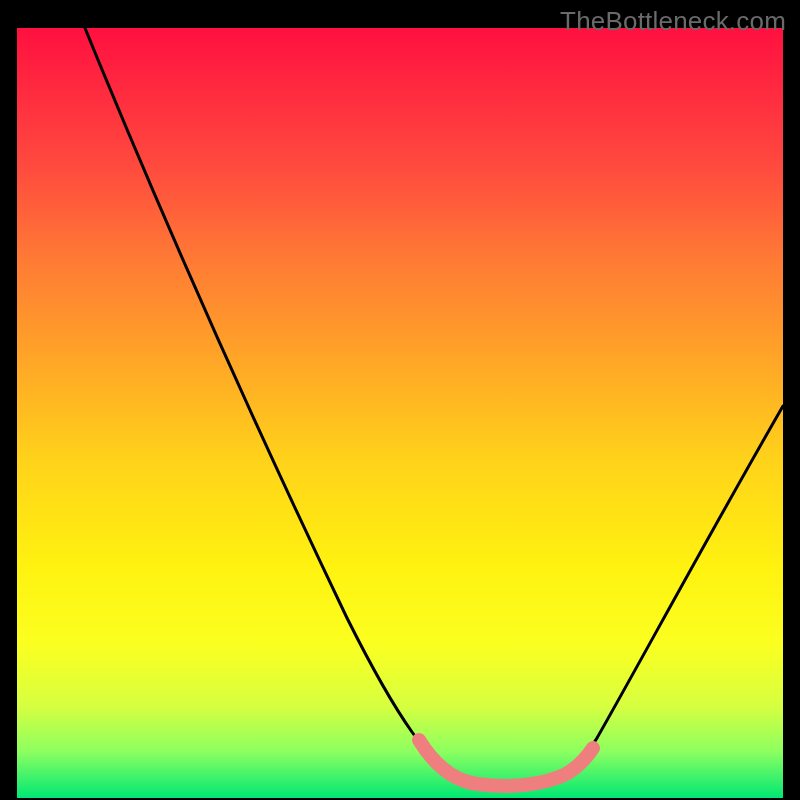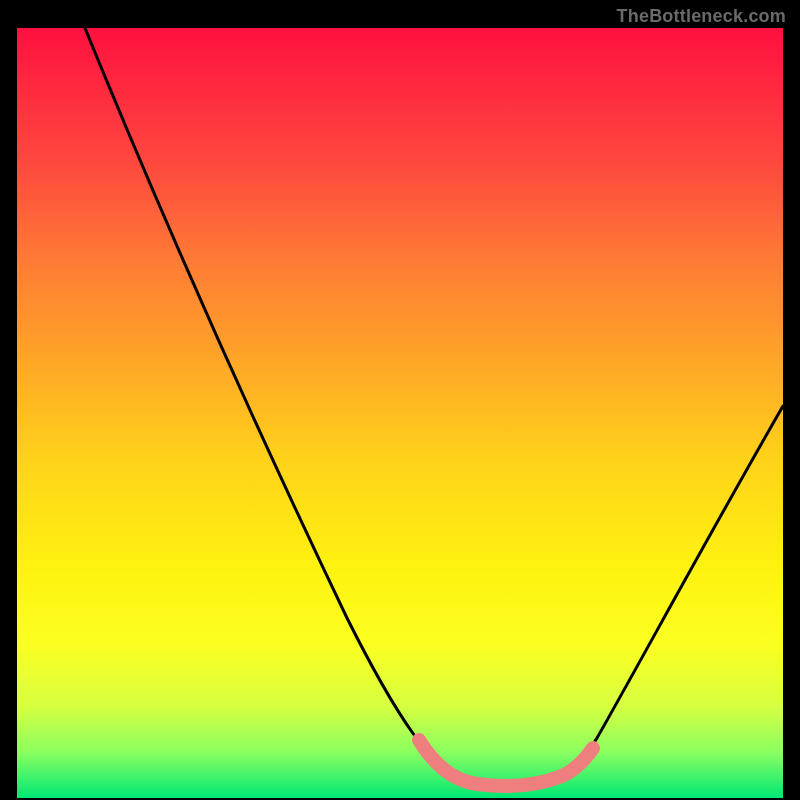--- a/index.html
+++ b/index.html
@@ -36,23 +36,23 @@
       #fbff20 80%,
       #d7ff40 88%,
       #8cff60 94%,
       #00e874 100%);
   }
   .watermark {
     position: absolute;
     top: 6px;
     right: 14px;
     color: #6a6a6a;
-    font-size: 18px;
+    font-size: 26px;
     letter-spacing: 0.2px;
-    font-weight: 700;
+    font-weight: 400;
   }
   svg.curve {
     position: absolute;
     left: 17px;
     top: 28px;
     width: 766px;
     height: 770px;
     overflow: visible;
   }
 </style>

